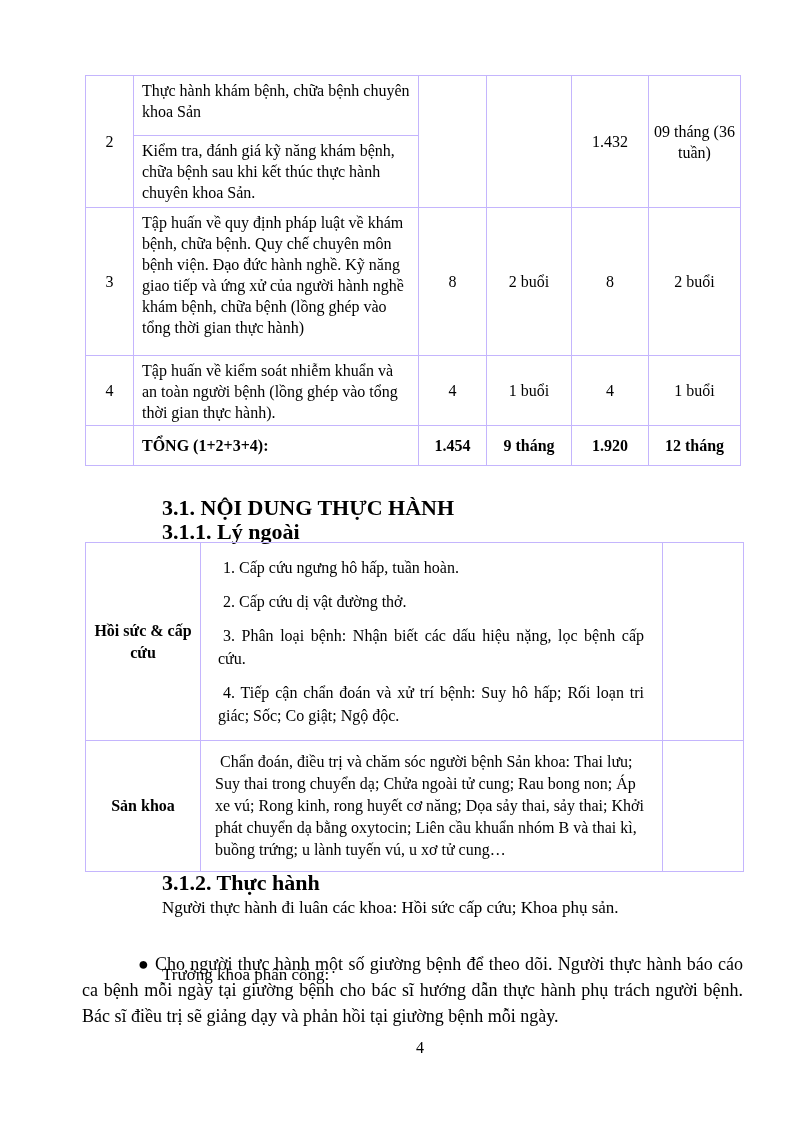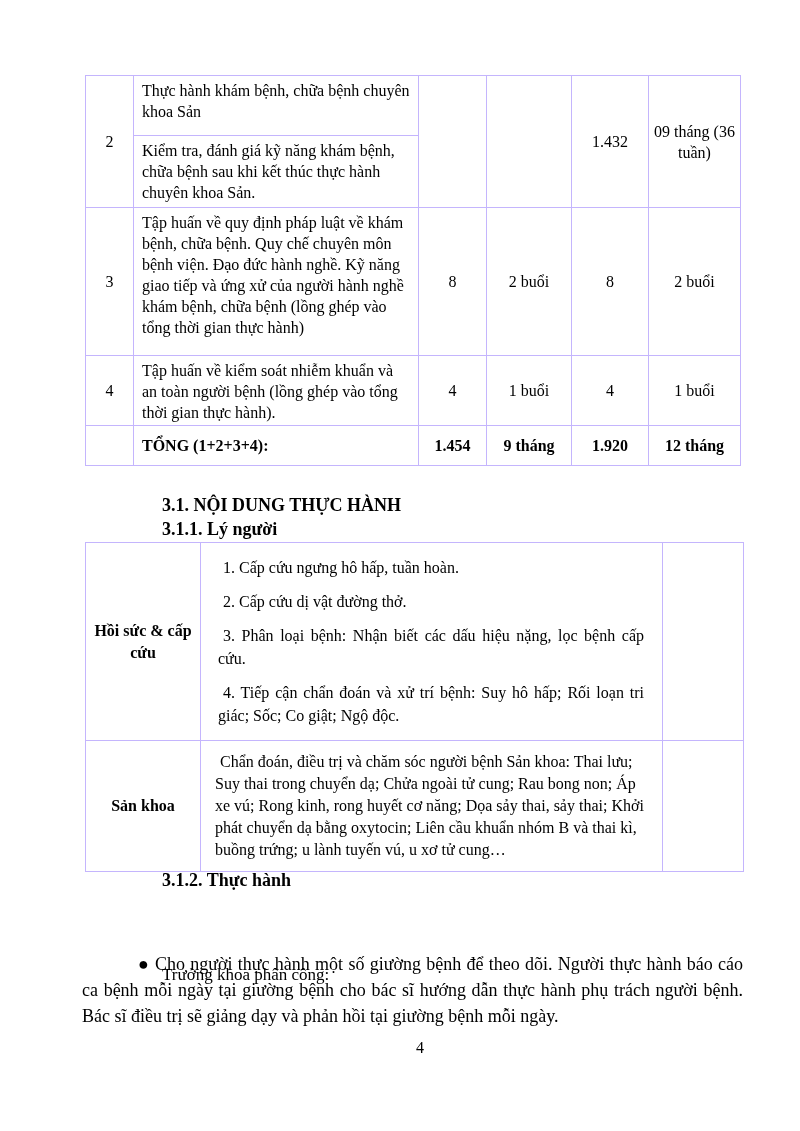--- a/index.html
+++ b/index.html
@@ -31,21 +31,21 @@
   .t2 td.topics { vertical-align: middle; padding: 2px 7px 2px 6px; }
   .t2 td.topics p { margin: 11px; line-height: 23px; text-indent: 5px; text-align: justify; }
   .t2 td.obs { vertical-align: middle; padding: 2px 7px 2px 6px; }
   .t2 td.obs p { margin: 8px; line-height: 22px; text-indent: 5px; text-align: left; }
 
   
   .heading {
     position: absolute;
     left: 162px;
     font-weight: bold;
-    font-size: 18px;
+    font-size: 22px;
     white-space: nowrap;
   }
   .h-31  { top: 495px; }
   .h-311 { top: 519px; }
   .h-312 { top: 870px; }
 
   .bodyline {
     position: absolute;
     left: 162px;
     font-size: 17px;
@@ -122,21 +122,21 @@
         <td class="c-total-label">TỔNG (1+2+3+4):</td>
         <td class="c-val">1.454</td>
         <td class="c-val">9 tháng</td>
         <td class="c-val">1.920</td>
         <td class="c-val">12 tháng</td>
       </tr>
     </tbody>
   </table>
 
   <div class="heading h-31">3.1. NỘI DUNG THỰC HÀNH</div>
-  <div class="heading h-311">3.1.1. Lý người</div>
+  <div class="heading h-311">3.1.1. Lý ngoài</div>
 
   <table class="t2">
     <colgroup>
       <col style="width:115px">
       <col style="width:462px">
       <col style="width:81px">
     </colgroup>
     <tbody>
       <tr style="height:143px">
         <td class="spec">Hồi sức &amp; cấp cứu</td>
@@ -152,18 +152,19 @@
         <td class="spec">Sản khoa</td>
         <td class="obs">
           <p>Chẩn đoán, điều trị và chăm sóc người bệnh Sản khoa: Thai lưu; Suy thai trong chuyển dạ; Chửa ngoài tử cung; Rau bong non; Áp xe vú; Rong kinh, rong huyết cơ năng; Dọa sảy thai, sảy thai; Khởi phát chuyển dạ bằng oxytocin; Liên cầu khuẩn nhóm B và thai kì, buồng trứng; u lành tuyến vú, u xơ tử cung…</p>
         </td>
         <td class="obs"></td>
       </tr>
     </tbody>
   </table>
 
   <div class="heading h-312">3.1.2. Thực hành</div>
+  <div class="bodyline p-rotate">Người thực hành đi luân các khoa: Hồi sức cấp cứu; Khoa phụ sản.</div>
   <div class="bodyline p-assign">Trưởng khoa phân công:</div>
   <p class="p-bullet">● Cho người thực hành một số giường bệnh để theo dõi. Người thực hành báo cáo ca bệnh mỗi ngày tại giường bệnh cho bác sĩ hướng dẫn thực hành phụ trách người bệnh. Bác sĩ điều trị sẽ giảng dạy và phản hồi tại giường bệnh mỗi ngày.</p>
 
   <div class="pagenum">4</div>
 
 </div>
 
 </body></html>

